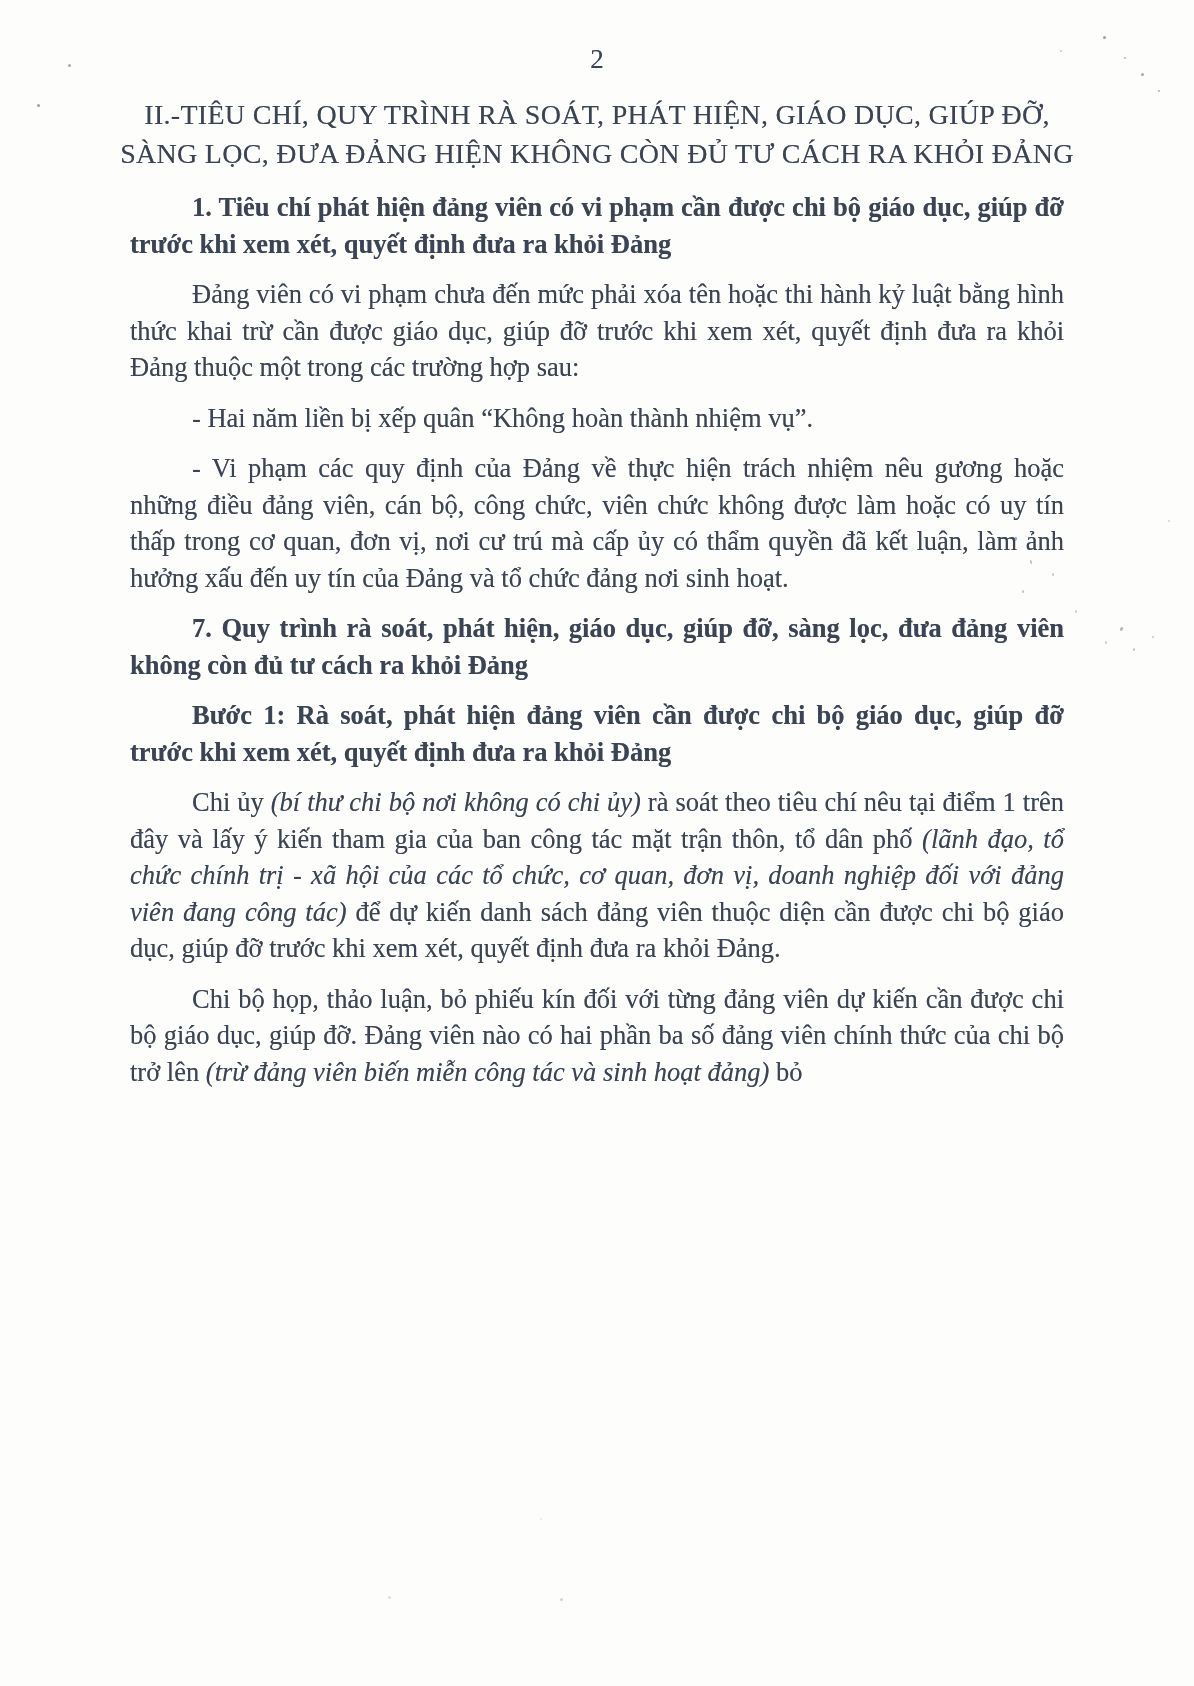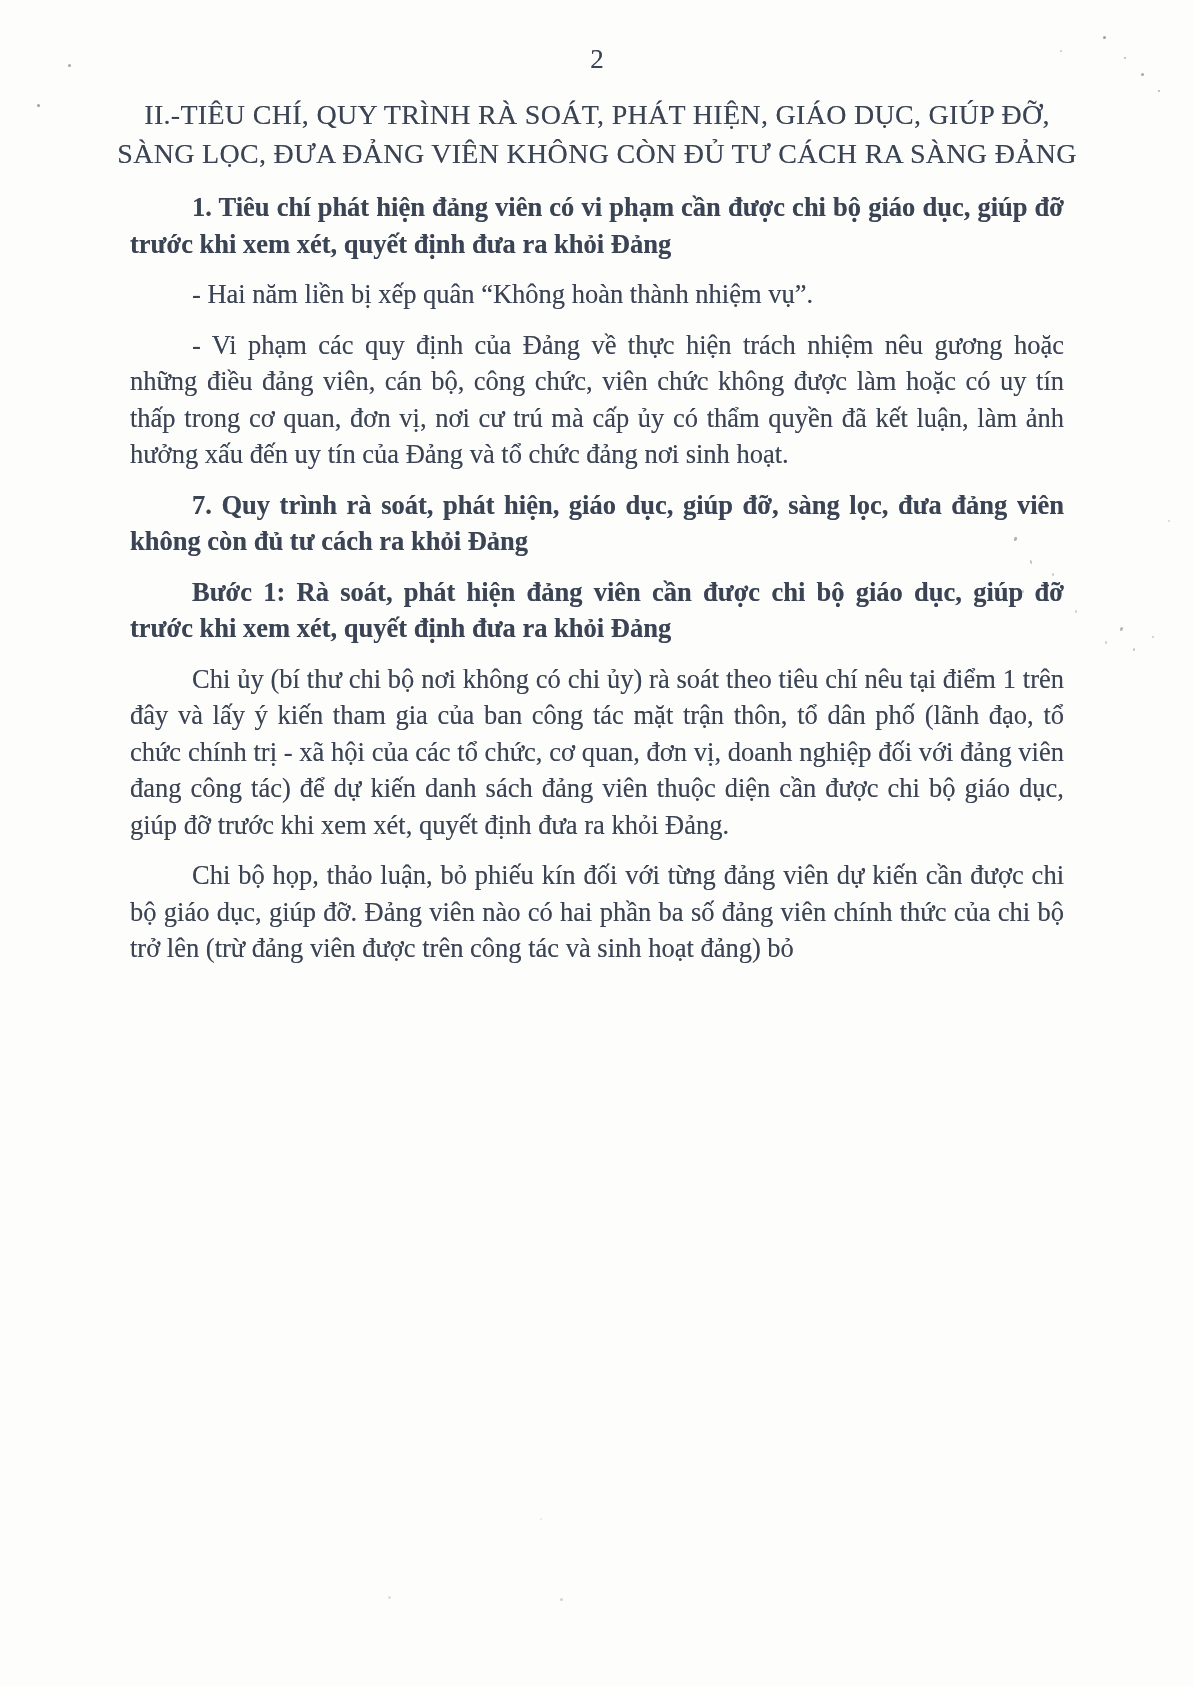--- a/index.html
+++ b/index.html
@@ -32,44 +32,45 @@
   .content {
     margin: 16px auto 0;
     width: 934px;
     font-size: 26.5px;
     line-height: 36.5px;
     text-align: justify;
   }
   .para { margin: 0 0 14px 0; text-indent: 62px; }
   .para.bold { font-weight: bold; }
   .para.bold-italic { font-weight: bold; }
-  .it { }
+  .it { font-style: italic; }
   .speckles { position: absolute; inset: 0; pointer-events: none; }
   .speck { position: absolute; border-radius: 50%; background: #49536a; }
 </style>
 </head>
 <body>
 
 <div class="page">
 
   <div class="page-number">2</div>
 
   <div class="heading">
     <div>II.-TIÊU CHÍ, QUY TRÌNH RÀ SOÁT, PHÁT HIỆN, GIÁO DỤC, GIÚP ĐỠ,</div>
-    <div>SÀNG LỌC, ĐƯA ĐẢNG VIÊN KHÔNG CÒN ĐỦ TƯ CÁCH RA SÀNG ĐẢNG</div>
+    <div>SÀNG LỌC, ĐƯA ĐẢNG HIỆN KHÔNG CÒN ĐỦ TƯ CÁCH RA KHỎI ĐẢNG</div>
   </div>
 
   <div class="content">
       <p class="para bold"><span>1. Tiêu chí phát hiện đảng viên có vi phạm cần được chi bộ giáo dục, giúp đỡ trước khi xem xét, quyết định đưa ra khỏi Đảng</span></p>
+      <p class="para body"><span>Đảng viên có vi phạm chưa đến mức phải xóa tên hoặc thi hành kỷ luật bằng hình thức khai trừ cần được giáo dục, giúp đỡ trước khi xem xét, quyết định đưa ra khỏi Đảng thuộc một trong các trường hợp sau:</span></p>
       <p class="para body"><span>- Hai năm liền bị xếp quân “Không hoàn thành nhiệm vụ”.</span></p>
       <p class="para body"><span>- Vi phạm các quy định của Đảng về thực hiện trách nhiệm nêu gương hoặc những điều đảng viên, cán bộ, công chức, viên chức không được làm hoặc có uy tín thấp trong cơ quan, đơn vị, nơi cư trú mà cấp ủy có thẩm quyền đã kết luận, làm ảnh hưởng xấu đến uy tín của Đảng và tổ chức đảng nơi sinh hoạt.</span></p>
       <p class="para bold"><span>7. Quy trình rà soát, phát hiện, giáo dục, giúp đỡ, sàng lọc, đưa đảng viên không còn đủ tư cách ra khỏi Đảng</span></p>
       <p class="para bold-italic"><span>Bước 1: Rà soát, phát hiện đảng viên cần được chi bộ giáo dục, giúp đỡ trước khi xem xét, quyết định đưa ra khỏi Đảng</span></p>
       <p class="para body"><span>Chi ủy </span><span class="it">(bí thư chi bộ nơi không có chi ủy)</span><span> rà soát theo tiêu chí nêu tại điểm 1 trên đây và lấy ý kiến tham gia của ban công tác mặt trận thôn, tổ dân phố </span><span class="it">(lãnh đạo, tổ chức chính trị - xã hội của các tổ chức, cơ quan, đơn vị, doanh nghiệp đối với đảng viên đang công tác)</span><span> để dự kiến danh sách đảng viên thuộc diện cần được chi bộ giáo dục, giúp đỡ trước khi xem xét, quyết định đưa ra khỏi Đảng.</span></p>
-      <p class="para body"><span>Chi bộ họp, thảo luận, bỏ phiếu kín đối với từng đảng viên dự kiến cần được chi bộ giáo dục, giúp đỡ. Đảng viên nào có hai phần ba số đảng viên chính thức của chi bộ trở lên </span><span class="it">(trừ đảng viên được trên công tác và sinh hoạt đảng)</span><span> bỏ</span></p>
+      <p class="para body"><span>Chi bộ họp, thảo luận, bỏ phiếu kín đối với từng đảng viên dự kiến cần được chi bộ giáo dục, giúp đỡ. Đảng viên nào có hai phần ba số đảng viên chính thức của chi bộ trở lên </span><span class="it">(trừ đảng viên biến miễn công tác và sinh hoạt đảng)</span><span> bỏ</span></p>
     </div>
 
   <div class="speckles">
     <div class="speck" style="left:1103px;top:36px;width:3px;height:3px;opacity:.55"></div>
     <div class="speck" style="left:1124px;top:57px;width:2px;height:2px;opacity:.4"></div>
     <div class="speck" style="left:1060px;top:50px;width:2px;height:2px;opacity:.3"></div>
     <div class="speck" style="left:1141px;top:73px;width:3px;height:3px;opacity:.5"></div>
     <div class="speck" style="left:1158px;top:90px;width:2px;height:2px;opacity:.45"></div>
     <div class="speck" style="left:68px;top:64px;width:3px;height:3px;opacity:.5"></div>
     <div class="speck" style="left:37px;top:104px;width:3px;height:3px;opacity:.55"></div>

